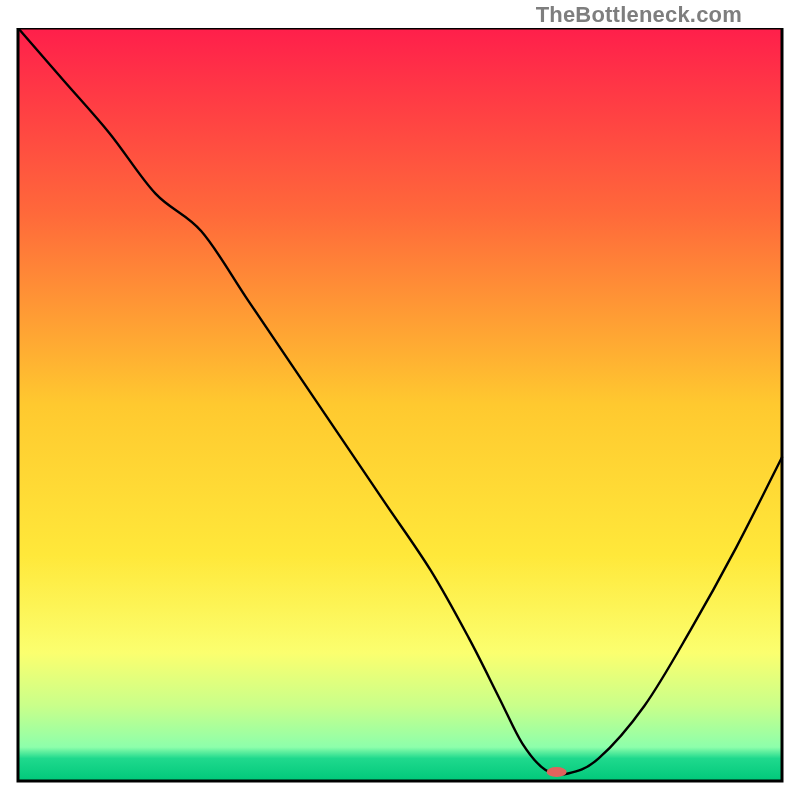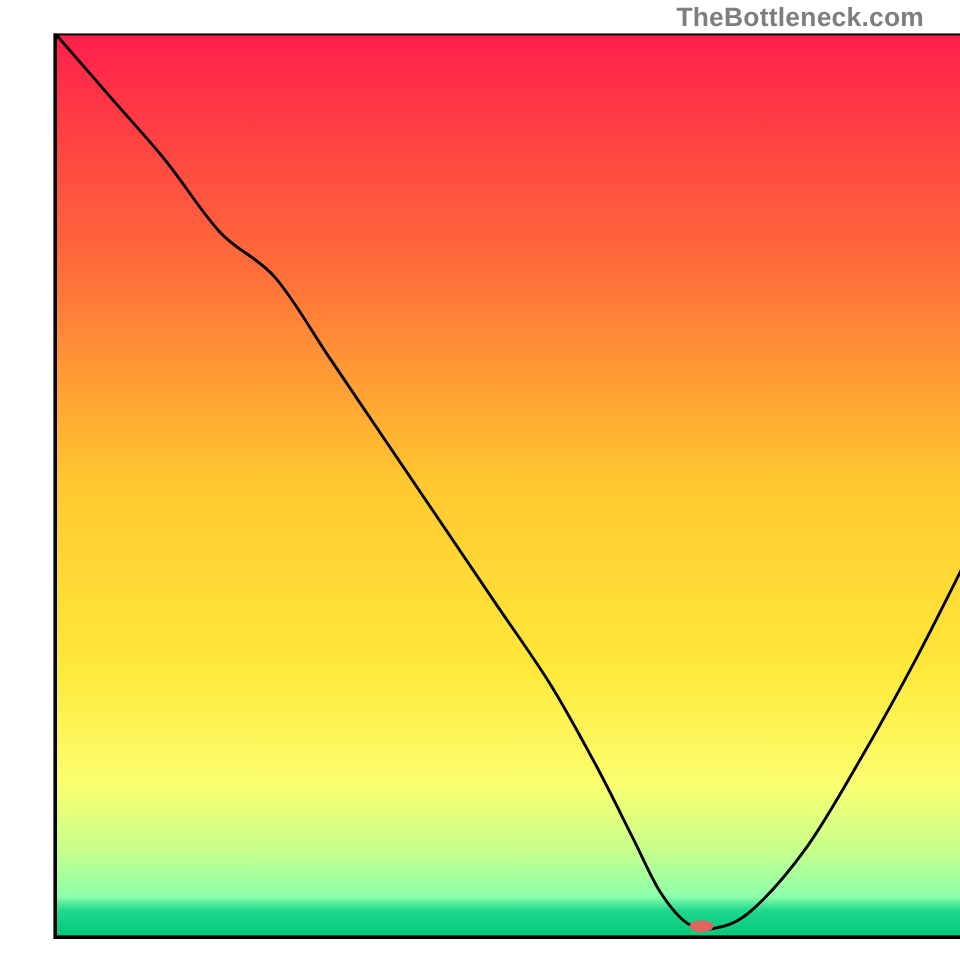--- a/index.html
+++ b/index.html
@@ -8,21 +8,20 @@
     width: 800px;
     height: 800px;
     background: #ffffff;
     font-family: Arial, Helvetica, sans-serif;
     overflow: hidden;
   }
   .frame {
     position: relative;
     width: 752px;
     height: 800px;
-    margin-left: 28px;
   }
   .watermark {
     position: absolute;
     top: 2px;
     right: 10px;
     font-size: 22px;
     font-weight: 600;
     color: #7e7e7e;
     letter-spacing: 0.2px;
     user-select: none;

